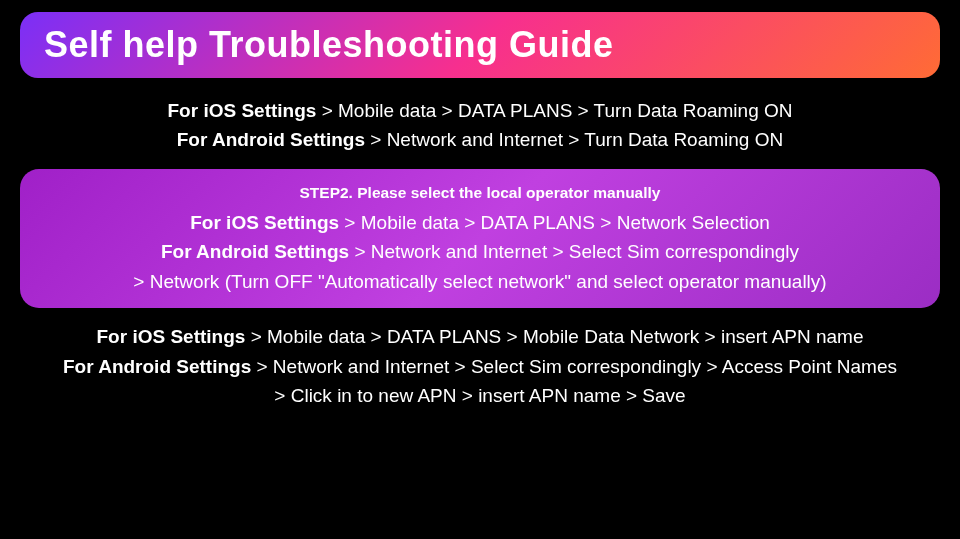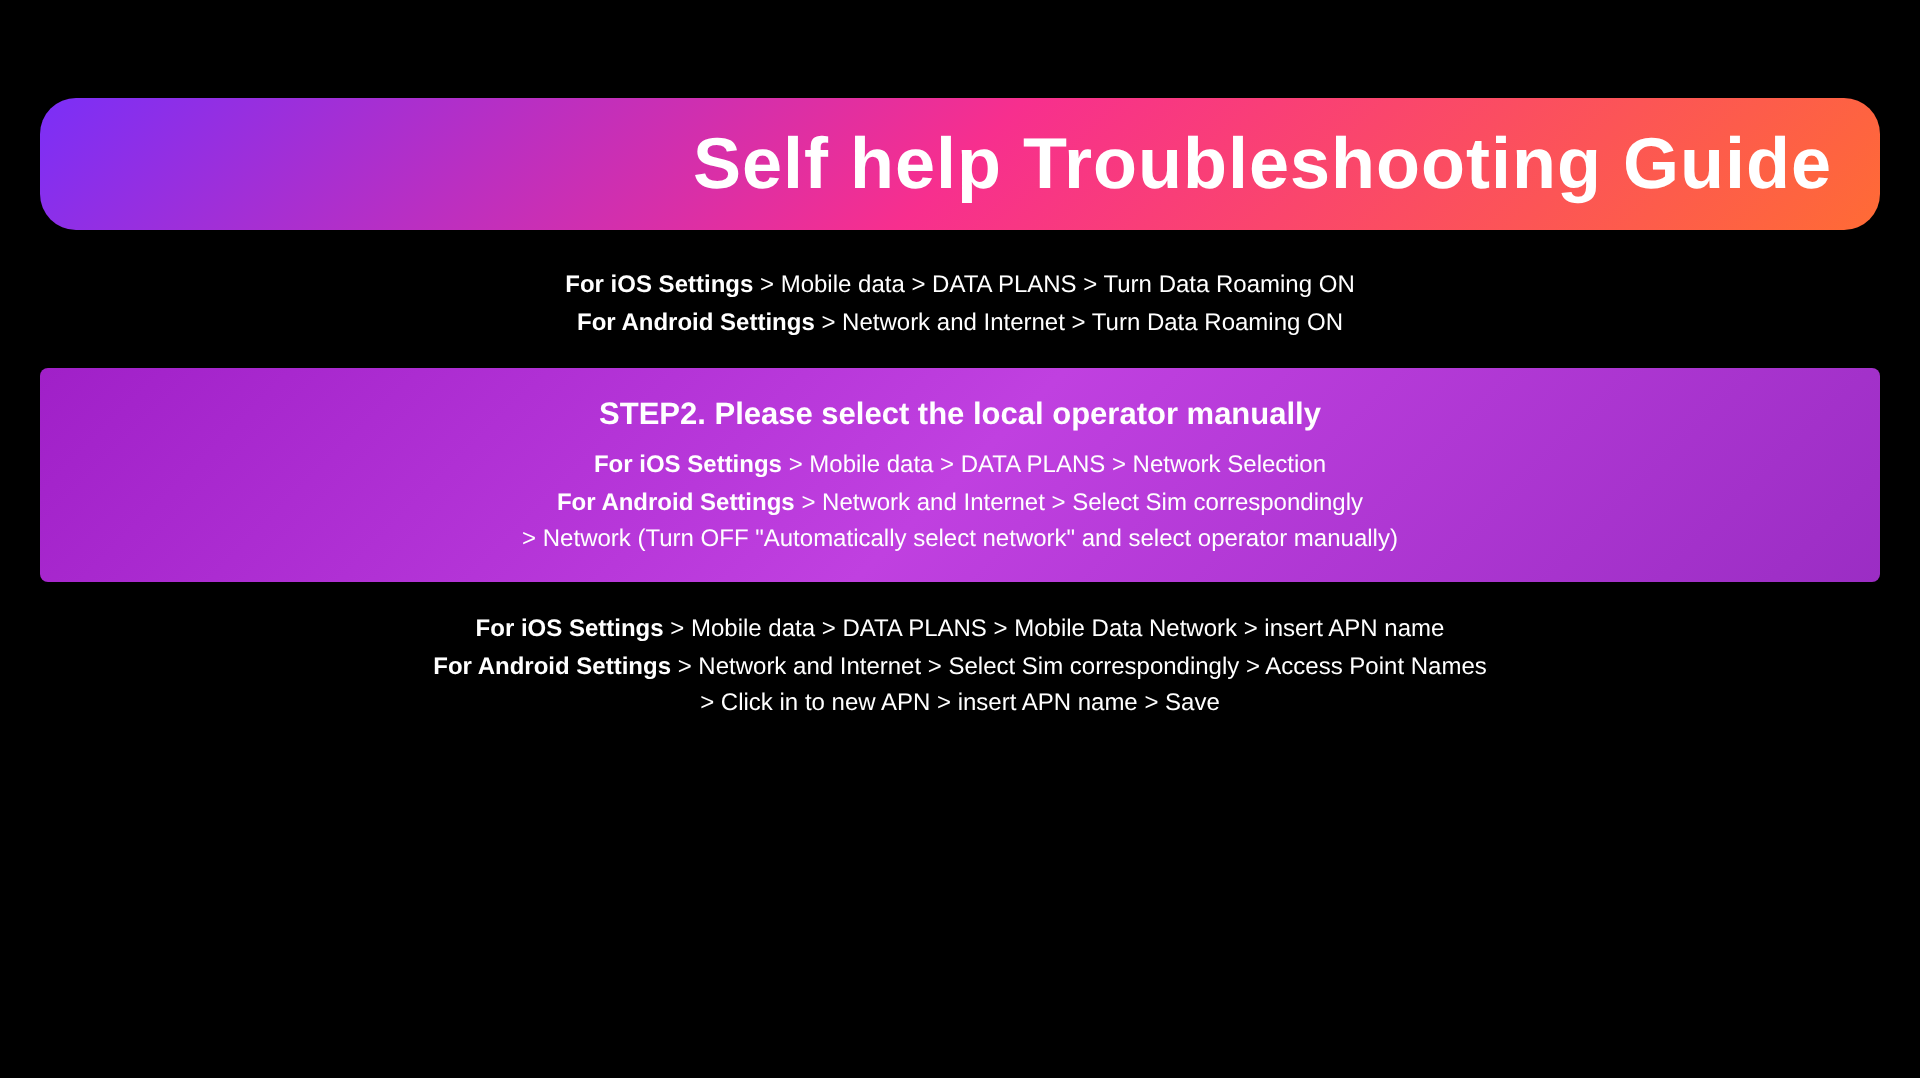--- a/index.html
+++ b/index.html
@@ -19,23 +19,22 @@
       justify-content: flex-start;
       overflow: hidden;
       padding: 12px 20px 16px 20px;
     }
 
     .title-banner {
       background: linear-gradient(135deg, #7b2ff7, #f72f8e, #ff6b35);
       border-radius: 18px;
       width: 100%;
       padding: 12px 24px;
-      text-align: right;
+      text-align: left;
       margin-bottom: 18px;
-      margin-top: 37px;
     }
 
     .title-banner h1 {
       color: white;
       font-size: 36px;
       font-weight: 900;
       letter-spacing: 0.5px;
     }
 
     .content-area {
@@ -46,33 +45,33 @@
     }
 
     .step-block {
       text-align: center;
       color: white;
       line-height: 1.55;
     }
 
     .step-block.highlighted {
       background: linear-gradient(135deg, #a020c8, #c040e0, #9b2dc4);
-      border-radius: 4px;
+      border-radius: 19px;
       padding: 12px 32px;
     }
 
     .step-title {
       font-size: 15.5px;
       font-weight: 800;
       color: white;
       margin-bottom: 3px;
     }
 
     .step-line {
-      font-size: 12px;
+      font-size: 19px;
       color: white;
     }
 
     .step-line .bold {
       font-weight: 800;
     }
   </style>
 </head>
 <body>
 

